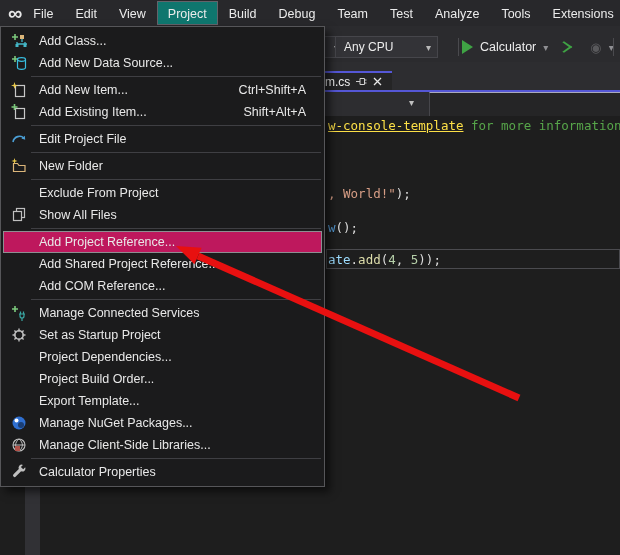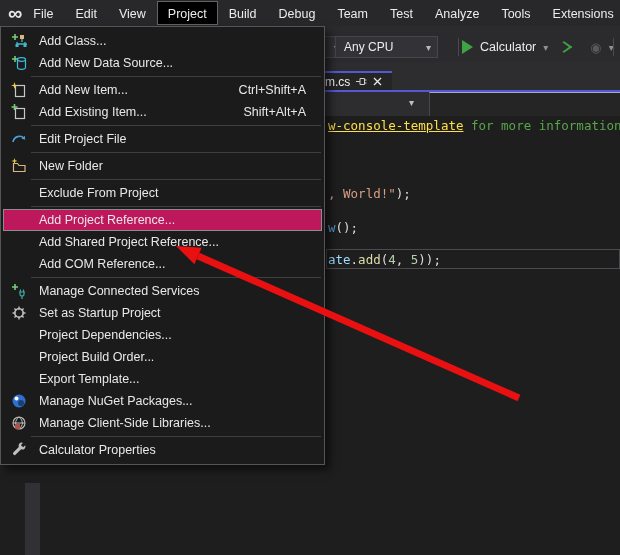--- a/index.html
+++ b/index.html
@@ -3,21 +3,21 @@
 <meta charset="utf-8">
 <style>
   * { margin:0; padding:0; box-sizing:border-box; }
   html,body { width:620px; height:555px; overflow:hidden; }
   body { font-family:"Liberation Sans", sans-serif; background:#1E1E1E; color:#E6E6E6; position:relative; }
 
   
   .menubar { position:absolute; left:0; top:0; width:620px; height:26px; background:#28282B; display:flex; align-items:center; z-index:2; }
   .vs-logo { width:30px; height:22px; margin-left:8px; display:flex; align-items:center; justify-content:center; color:#E8E8E8; font-size:20px; font-weight:bold; }
   .mb-item { padding:0 10px; height:24px; line-height:24px; font-size:12.5px; color:#ECECEC; white-space:nowrap; border:1px solid transparent; }
-  .mb-item.active { background:#000000; border-color:#63636a; }
+  .mb-item.active { background:#0f766e; border-color:#63636a; }
 
   
   .toolbar { position:absolute; left:0; top:26px; width:620px; height:36px; background:#2B2B2E; z-index:1; }
   .combo { position:absolute; top:10px; height:22px; background:#333337; border:1px solid #46464B; display:flex; align-items:center; font-size:12px; color:#ECECEC; }
   .combo .arrow { margin-left:auto; margin-right:6px; color:#B8B8B8; font-size:10px; }
   .tb-sep { position:absolute; top:12px; width:1px; height:18px; background:#4A4A4E; }
   .run-btn { position:absolute; left:462px; top:10px; height:22px; display:flex; align-items:center; gap:7px; font-size:12.5px; color:#ECECEC; }
   .play-solid { width:0; height:0; border-left:11px solid #3FA344; border-top:7px solid transparent; border-bottom:7px solid transparent; }
   .play-outline { width:10px; height:10px; border-right:2px solid #3FA344; border-bottom:2px solid #3FA344; transform:rotate(-45deg) skew(10deg,10deg); margin-left:4px; }
   .flame { font-size:13px; color:#59595C; margin-left:14px; }
@@ -188,20 +188,29 @@
             <path d="M3.5 0L4.2 2.3 6.5 3 4.2 3.7 3.5 6 2.8 3.7.5 3 2.8 2.3z" fill="#E9C94A"></path>
           </svg>
         </span>
         <span class="mi-label">New Folder</span>
       </div>
       <div class="menu-sep"></div>
       <div class="menu-item">
         <span class="mi-icon"></span>
         <span class="mi-label">Exclude From Project</span>
       </div>
+      <div class="menu-item">
+        <span class="mi-icon">
+          <svg width="16" height="16" viewBox="0 0 16 16">
+            <rect x="5.5" y="1.5" width="8" height="9" fill="none" stroke="#BFBFBF" stroke-width="1.2"></rect>
+            <rect x="2.5" y="4.5" width="8" height="9" fill="#1B1B1C" stroke="#BFBFBF" stroke-width="1.2"></rect>
+          </svg>
+        </span>
+        <span class="mi-label">Show All Files</span>
+      </div>
       <div class="menu-sep"></div>
       <div class="menu-item hl">
         <span class="mi-icon"></span>
         <span class="mi-label">Add Project Reference...</span>
       </div>
       <div class="menu-item">
         <span class="mi-icon"></span>
         <span class="mi-label">Add Shared Project Reference...</span>
       </div>
       <div class="menu-item">

